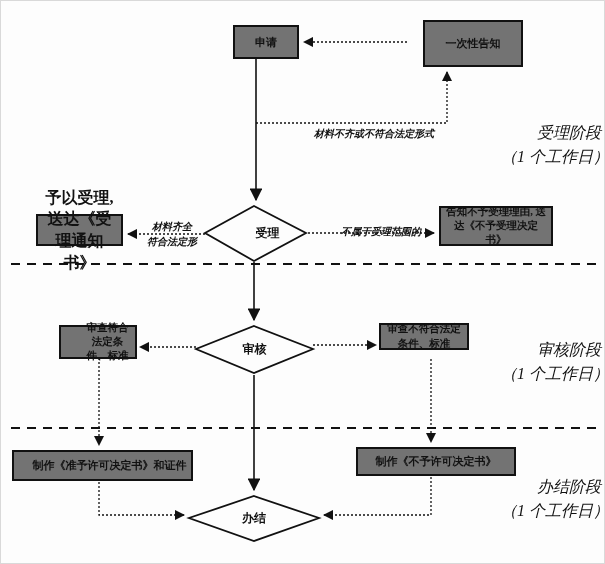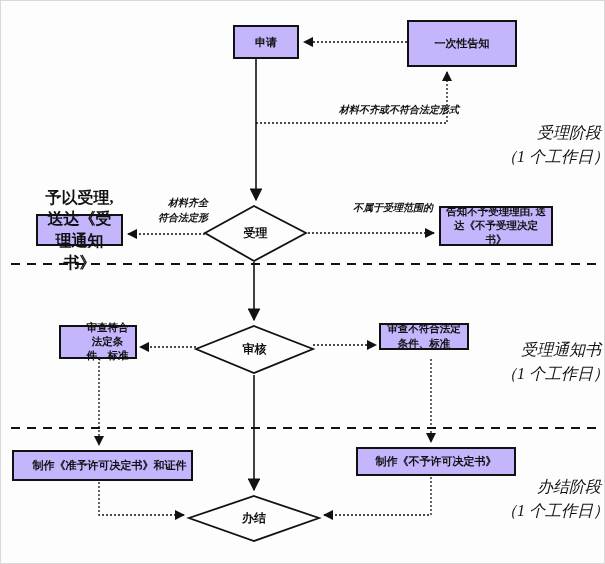--- a/index.html
+++ b/index.html
@@ -11,43 +11,44 @@
     box-sizing:border-box;
     font-family:"Liberation Serif","DejaVu Serif",serif;
     color:#111;
     overflow:hidden;
   }
   svg.layer{position:absolute;left:0;top:0;width:605px;height:564px;}
   .node{
     position:absolute;
     box-sizing:border-box;
     border:2px solid #111;
-    background:#c4b5fd;
+    background:#737373;
     display:flex;align-items:center;justify-content:center;
     text-align:center;
     font-weight:bold;
     font-size:11px;
     line-height:1.35;
     padding:1px 3px;
   }
   .diamond-label{
     position:absolute;
     display:flex;align-items:center;justify-content:center;
     font-weight:bold;font-size:12px;
     text-align:center;
     pointer-events:none;
   }
   .edge-label{
     position:absolute;
     font-style:italic;
     font-weight:bold;
     font-size:10px;
     line-height:1.5;
-    text-align:right;
+    text-align:center;
     white-space:nowrap;
+    margin-top:24px;
   }
   .stage-label{
     position:absolute;
     font-size:16px;
     line-height:1.5;
     text-align:right;
     white-space:nowrap;
     font-style:italic;
   }
 </style>
@@ -89,56 +90,56 @@
 
     <g fill="#fdfdfd" stroke="#111" stroke-width="1.8">
       <polygon points="253,205 305,232 253,260 204,232"></polygon>
       <polygon points="253,325 312,348 253,372 195,348"></polygon>
       <polygon points="253,495 318,517 253,540 188,517"></polygon>
     </g>
   </svg>
 
   <div class="node" style="left:232px;top:24px;width:66px;height:34px;">申请</div>
 
-  <div class="node" style="left:406px;top:19px;width:110px;height:47px;">一次性告知</div>
+  <div class="node" style="left:422px;top:19px;width:100px;height:47px;">一次性告知</div>
 
   <div class="node" style="left:35px;top:213px;width:87px;height:32px;font-size:16px;">予以受理, 送达《受理通知书》</div>
 
   <div class="node" style="left:438px;top:205px;width:114px;height:40px;font-size:10.5px;">告知不予受理理由, 送达《不予受理决定书》</div>
 
   <div class="node" style="left:58px;top:324px;width:78px;height:34px;font-size:10.5px;padding-left:22px;">审查符合法定条件、标准</div>
 
   <div class="node" style="left:378px;top:322px;width:90px;height:27px;font-size:10.5px;">审查不符合法定条件、标准</div>
 
   <div class="node" style="left:11px;top:449px;width:181px;height:31px;padding-left:17px;">制作《准予许可决定书》和证件</div>
 
   <div class="node" style="left:355px;top:446px;width:160px;height:29px;">制作《不予许可决定书》</div>
 
-  <div class="diamond-label" style="left:204px;top:205px;width:101px;height:55px;">受理</div>
+  <div class="diamond-label" style="left:216px;top:205px;width:101px;height:55px;">受理</div>
 
   <div class="diamond-label" style="left:195px;top:325px;width:117px;height:47px;">审核</div>
 
   <div class="diamond-label" style="left:188px;top:495px;width:130px;height:45px;">办结</div>
 
   <div class="edge-label" style="left:288px;top:101px;width:170px;">材料不齐或不符合法定形式</div>
 
   <div class="edge-label" style="left:135px;top:194px;width:72px;">
     <span>材料齐全</span><br>
     <span>符合法定形</span>
   </div>
 
   <div class="edge-label" style="left:328px;top:199px;width:104px;">不属于受理范围的</div>
 
   <div class="stage-label" style="left:500px;top:120px;width:100px;">
     <span>受理阶段</span><br>
     <span>（1 个工作日）</span>
   </div>
 
   <div class="stage-label" style="left:500px;top:337px;width:100px;">
-    <span>受理通知书</span><br>
+    <span>审核阶段</span><br>
     <span>（1 个工作日）</span>
   </div>
 
   <div class="stage-label" style="left:500px;top:474px;width:100px;">
     <span>办结阶段</span><br>
     <span>（1 个工作日）</span>
   </div>
 
 </div>
 

